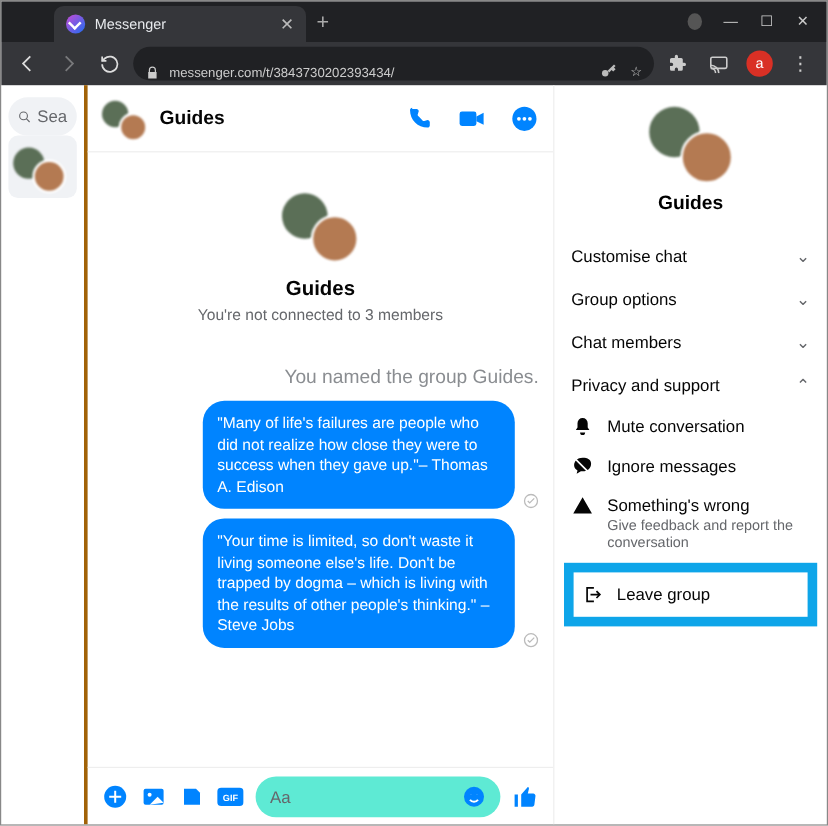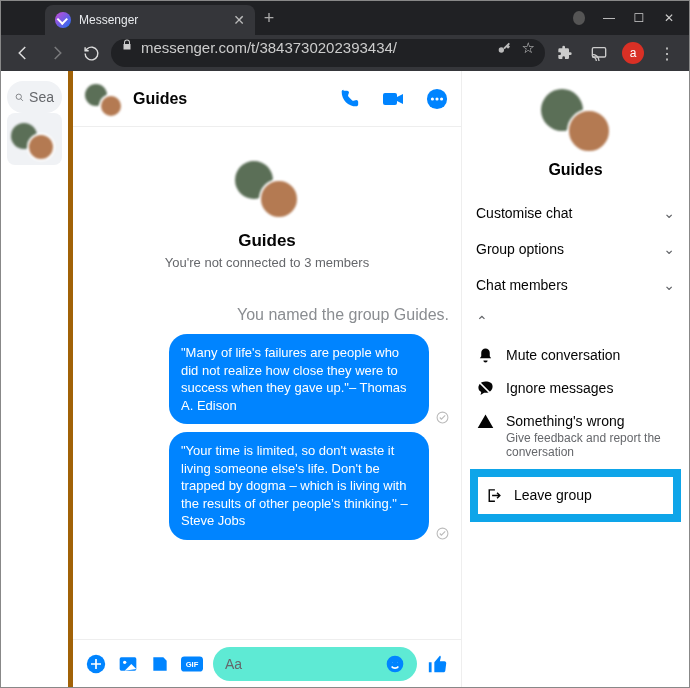--- a/index.html
+++ b/index.html
@@ -8,26 +8,26 @@
 .tab { background:#35363a; height:30px; margin-top:4px; margin-left:8px; border-radius:8px 8px 0 0; display:flex; align-items:center; padding:0 10px; width:210px; gap:8px; color:#e8eaed; font-size:12px; }
 .tab .fav { width:16px; height:16px; border-radius:50%; background:linear-gradient(135deg,#c94bd6,#1c6ef2); display:flex; align-items:center; justify-content:center; }
 .tab .fav::after{content:"";width:6px;height:6px;border:2px solid #fff;border-top:none;border-right:none;transform:rotate(-45deg) translateY(-1px);}
 .tab .close-x { margin-left:auto; color:#bbb; font-size:14px; cursor:pointer;}
 .newtab { width:28px;height:28px;display:flex;align-items:center;justify-content:center;color:#aaa;font-size:18px;cursor:pointer;}
 .wincontrols { margin-left:auto; display:flex; gap:18px; padding-right:14px; color:#ccc; font-size:12px; align-items:center;}
 .wc { width:12px; display:flex;align-items:center;justify-content:center;}
 .wc-dot{width:14px;height:14px;border-radius:50%;background:#555;}
 .toolbar { height:36px; background:#35363a; display:flex; align-items:center; gap:6px; padding:0 8px; color:#ccc; }
 .tb-icon { width:28px; height:28px; display:flex; align-items:center; justify-content:center; font-size:16px; border-radius:50%; cursor:pointer;}
-.omnibox { flex:1; height:28px; background:#202124; border-radius:14px; display:flex; align-items:flex-start; padding:0 10px; gap:8px; color:#ccc; font-size:15px;}
+.omnibox { flex:1; height:28px; background:#202124; border-radius:14px; display:flex; align-items:flex-end; padding:0 10px; gap:8px; color:#ccc; font-size:11px;}
 .omnibox .lock { font-size:12px;}
 .omnibox .tail { margin-left:auto; display:flex; gap:10px; align-items:center;}
 .avatar-btn { width:22px;height:22px;border-radius:50%;background:#d93025;color:#fff;display:flex;align-items:center;justify-content:center;font-size:12px;}
 .app { display:flex; height:calc(688px - 34px - 36px - 2px); }
-.col1 { width:72px; border-right:5px solid #a16207; padding:10px 6px; display:flex; flex-direction:column; gap:0; align-items:stretch;}
+.col1 { width:72px; border-right:3px solid #a16207; padding:10px 6px; display:flex; flex-direction:column; gap:0; align-items:stretch;}
 .search-pill { background:#f0f2f5; border-radius:18px; height:32px; display:flex; align-items:center; gap:5px; padding:0 8px; color:#65676b; font-size:14px; overflow:hidden;}
 .convo-item { display:flex; align-items:center; padding:4px; border-radius:8px; background:#f0f2f5;}
 .pair { position:relative; width:44px; height:44px; }
 .pair .a,.pair .b{position:absolute;border-radius:50%;filter:blur(1px);}
 .pair .a{width:26px;height:26px;left:0;top:6px;background:#5b6f57;}
 .pair .b{width:28px;height:28px;right:0;bottom:0;background:#b47a52;border:2px solid #fff;}
 .col2 { flex:1; display:flex; flex-direction:column; min-width:0;}
 .chat-header { height:56px; display:flex; align-items:center; gap:10px; padding:0 12px; border-bottom:1px solid #eee;}
 .chat-header .pair{width:38px;height:38px;}
 .chat-header .pair .a{width:22px;height:22px;top:4px;}
@@ -268,20 +268,21 @@
       </div>
     <div class="acc">
         <span>Group options</span>
         <span class="chev">⌄</span>
       </div>
     <div class="acc">
         <span>Chat members</span>
         <span class="chev">⌄</span>
       </div>
     <div class="acc">
+        <span>Privacy and support</span>
         <span class="chev">⌃</span>
       </div>
 
     <div class="opt-row">
       <span class="oi">
           <svg width="17" height="17" viewBox="0 0 24 24" fill="#050505">
             <path d="M12 2a6 6 0 0 0-6 6v5l-2 3h16l-2-3V8a6 6 0 0 0-6-6zm0 20a3 3 0 0 0 3-3H9a3 3 0 0 0 3 3z"></path>
           </svg>
         </span>
       <span class="ot">Mute conversation</span>

